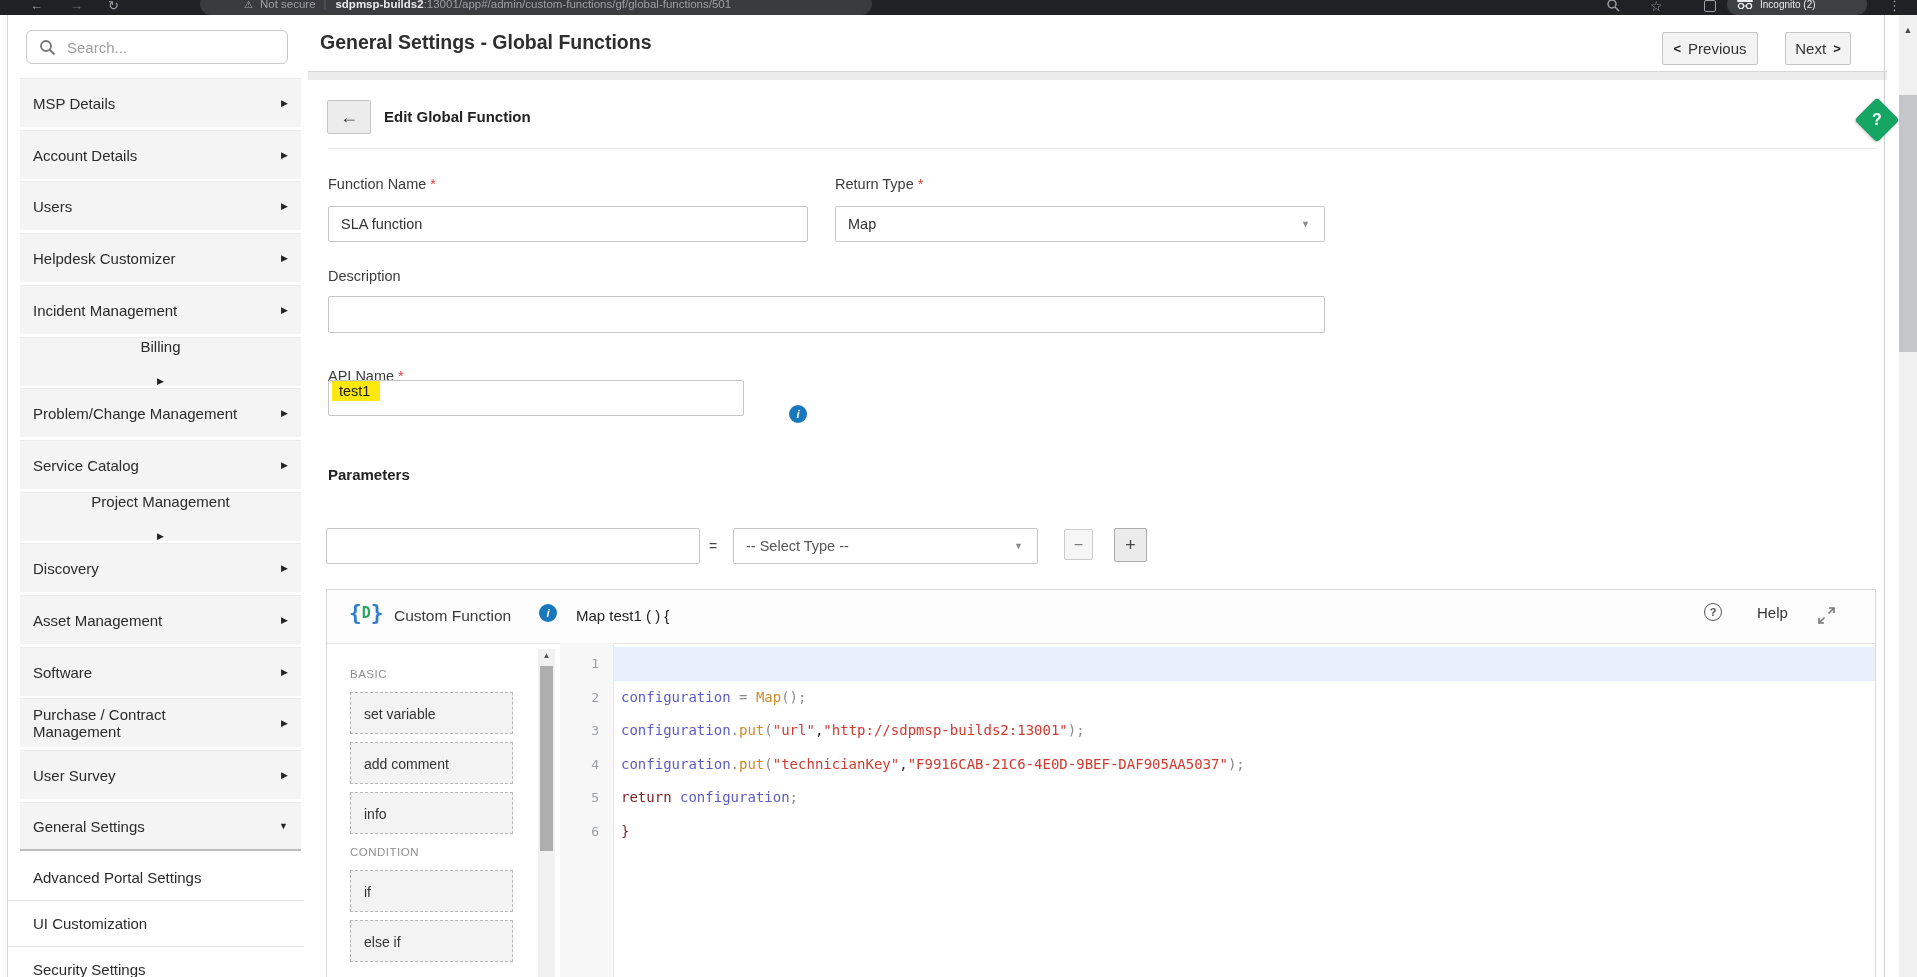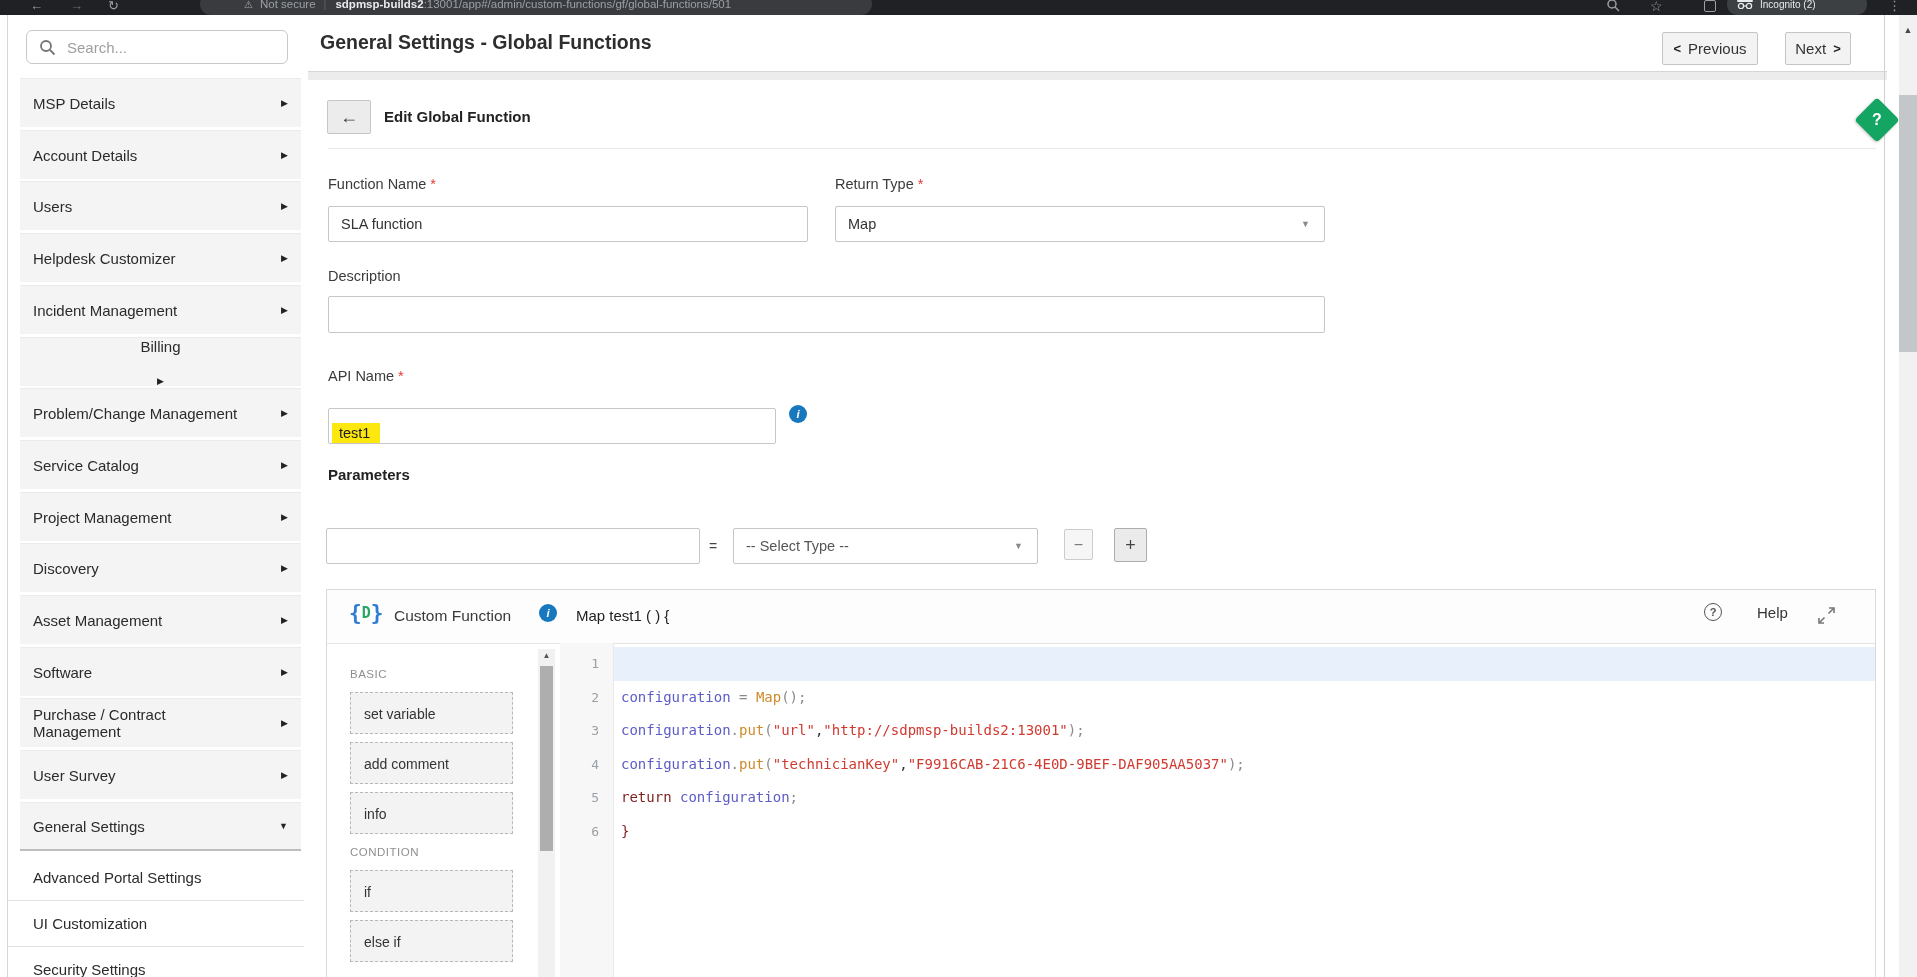--- a/index.html
+++ b/index.html
@@ -182,21 +182,21 @@
           <span class="side-arrow">▶</span>
         </div>
         <div class="side-item" style="top: 373px;">
           <span class="side-lbl">Problem/Change Management</span>
           <span class="side-arrow">▶</span>
         </div>
         <div class="side-item" style="top: 425px;">
           <span class="side-lbl">Service Catalog</span>
           <span class="side-arrow">▶</span>
         </div>
-        <div class="side-item" style="top: 477px;">
+        <div class="side-item" style="top: 477px; flex-direction: column;">
           <span class="side-lbl">Project Management</span>
           <span class="side-arrow">▶</span>
         </div>
         <div class="side-item" style="top: 528px;">
           <span class="side-lbl">Discovery</span>
           <span class="side-arrow">▶</span>
         </div>
         <div class="side-item" style="top: 580px;">
           <span class="side-lbl">Asset Management</span>
           <span class="side-arrow">▶</span>
@@ -260,21 +260,21 @@
     <span>Map</span>
     <span class="caret">▼</span>
   </div>
 
   <div class="flabel" style="left:328px;top:268px">Description</div>
   <input class="finput" style="left: 328px; top: 296px; width: 997px; height: 37px;" value="">
 
   <div class="flabel" style="left:328px;top:368px">
     <span>API Name</span><span class="req">*</span>
   </div>
-  <div class="finput" style="left:328px;top:408px;width:448px;height:36px;padding:0;display:flex;align-items:flex-end">
+  <div class="finput" style="left:328px;top:380px;width:416px;height:36px;padding:0;display:flex;align-items:flex-start">
     <span class="hl" style="margin-left:3px">test1</span>
   </div>
   <div class="infoi" style="left:789px;top:405px">i</div>
 
   <div class="flabel" style="left:328px;top:466px;font-weight:bold;font-size:15px;color:#222">Parameters</div>
   <input class="finput" style="left: 326px; top: 528px; width: 374px; height: 36px;">
   <div class="eq" style="left:709px;top:538px">=</div>
   <div class="fselect" style="left:733px;top:528px;width:305px;height:36px;color:#555">
     <span>-- Select Type --</span>
     <span class="caret">▼</span>

